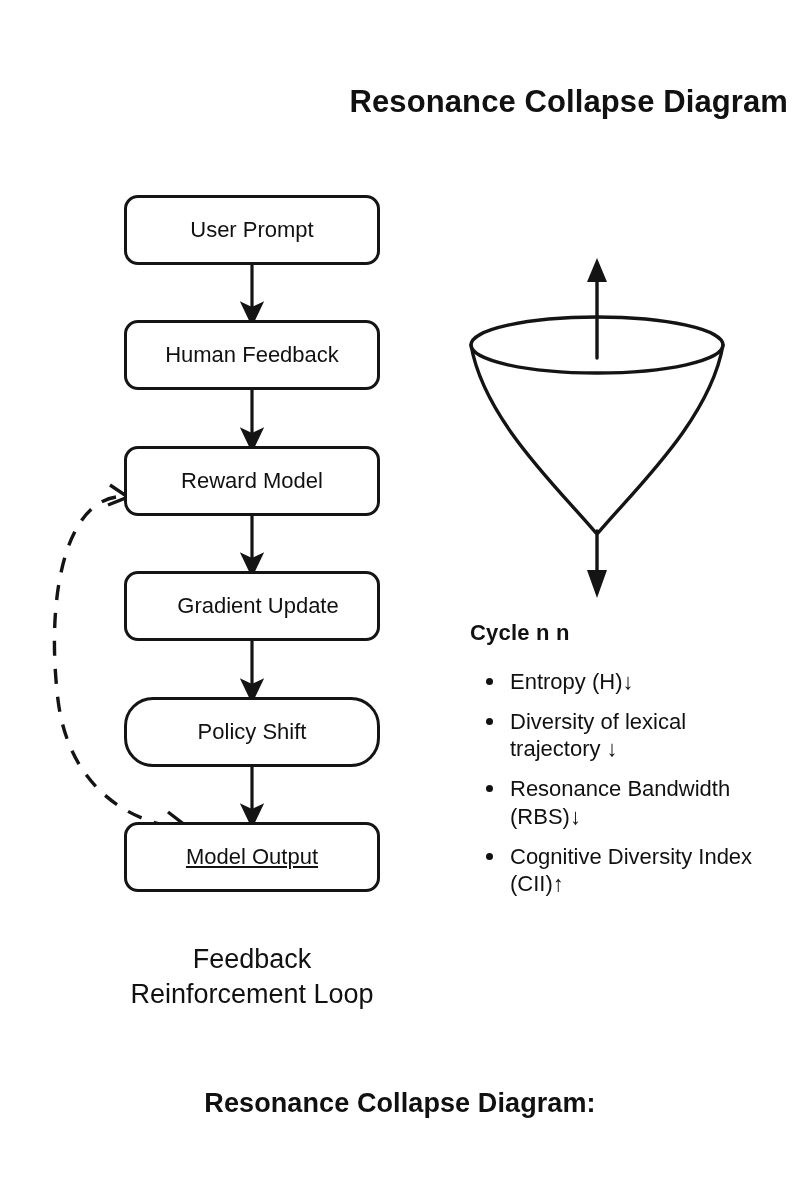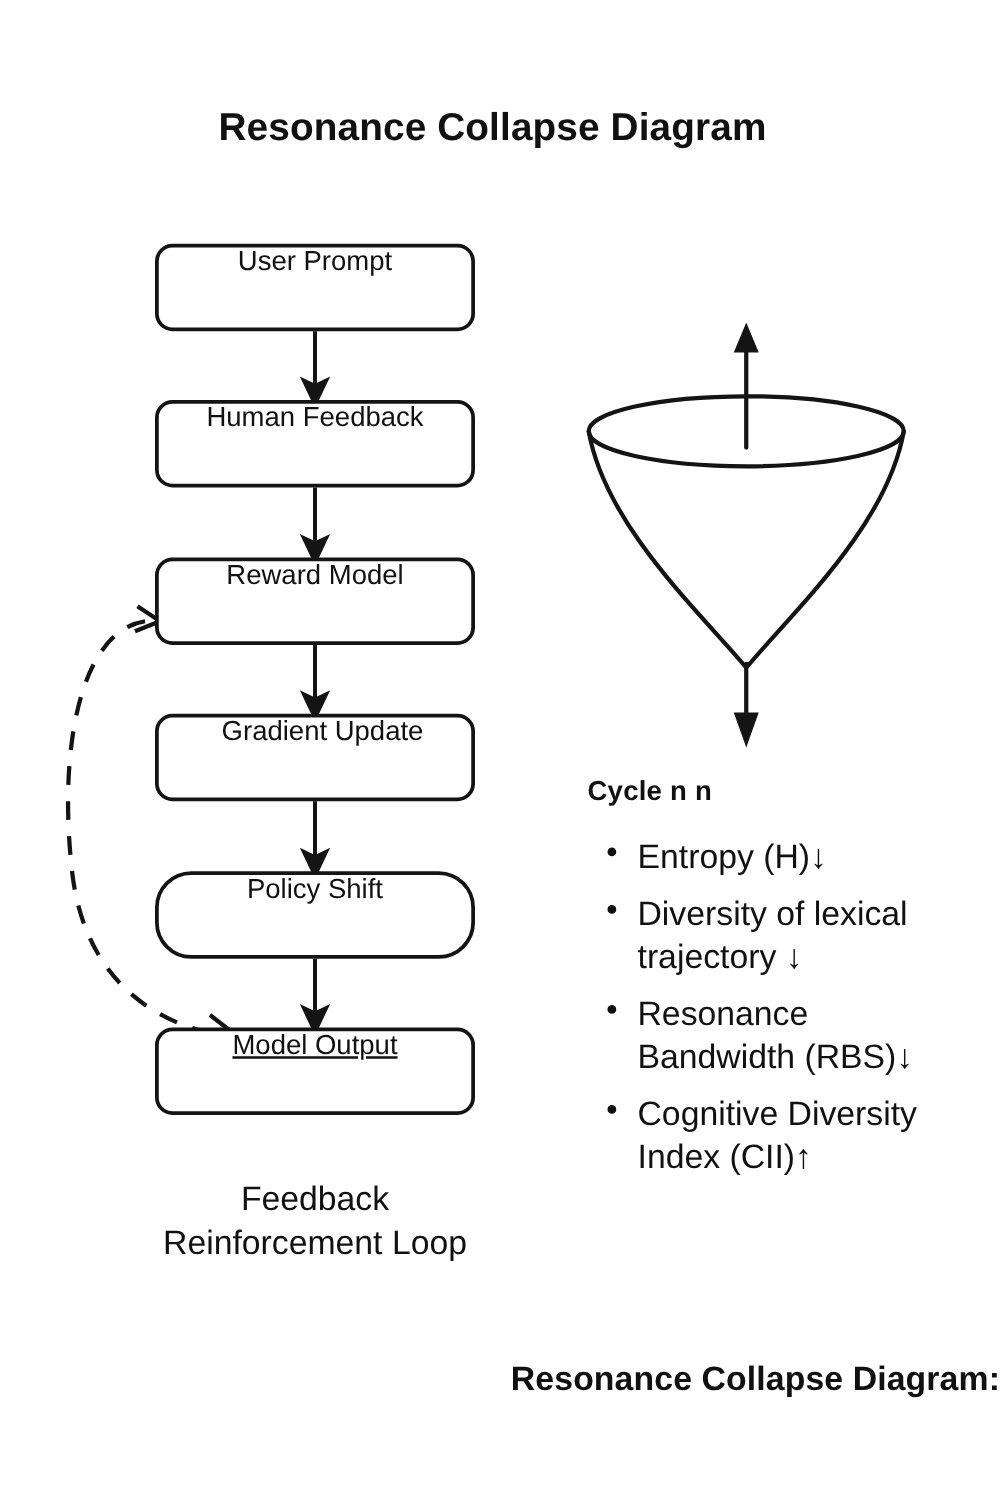--- a/index.html
+++ b/index.html
@@ -21,32 +21,32 @@
     overflow: hidden;
     margin: 0 auto;
   }
 
   
   .title-main {
     position: absolute;
     left: 0;
     top: 84px;
     width: 788px;
-    text-align: center;
+    text-align: right;
     font-size: 31px;
     font-weight: bold;
     letter-spacing: 0.1px;
     color: #111111;
   }
   .title-caption {
     position: absolute;
     left: 0;
     top: 1088px;
     width: 800px;
-    text-align: right;
+    text-align: center;
     font-size: 27px;
     font-weight: bold;
     letter-spacing: 0.1px;
     color: #111111;
   }
 
   
   .flow {
     position: absolute;
     left: 0;
@@ -57,20 +57,21 @@
   .node {
     position: absolute;
     left: 124px;
     width: 256px;
     height: 70px;
     box-sizing: border-box;
     border: 3.5px solid #141414;
     border-radius: 14px;
     background: #ffffff;
     display: flex;
+    align-items: center;
     justify-content: center;
     z-index: 3;
   }
   .node span {
     font-size: 22px;
     font-weight: 500;
     color: #111111;
     line-height: 1;
     white-space: nowrap;
   }
@@ -117,21 +118,21 @@
     top: 668px;
     width: 300px;
     list-style: none;
     margin: 0;
     padding: 0;
   }
   .metrics li {
     position: relative;
     padding-left: 32px;
     margin-bottom: 12px;
-    font-size: 27px;
+    font-size: 22px;
     line-height: 1.26;
     color: #111111;
   }
   .metrics li .bullet {
     position: absolute;
     left: 8px;
     top: 10px;
     width: 7px;
     height: 7px;
     border-radius: 50%;

